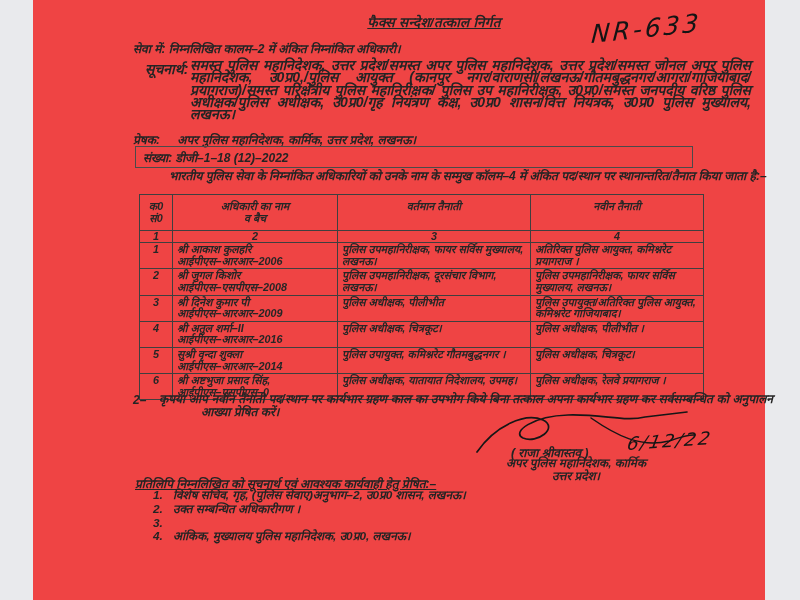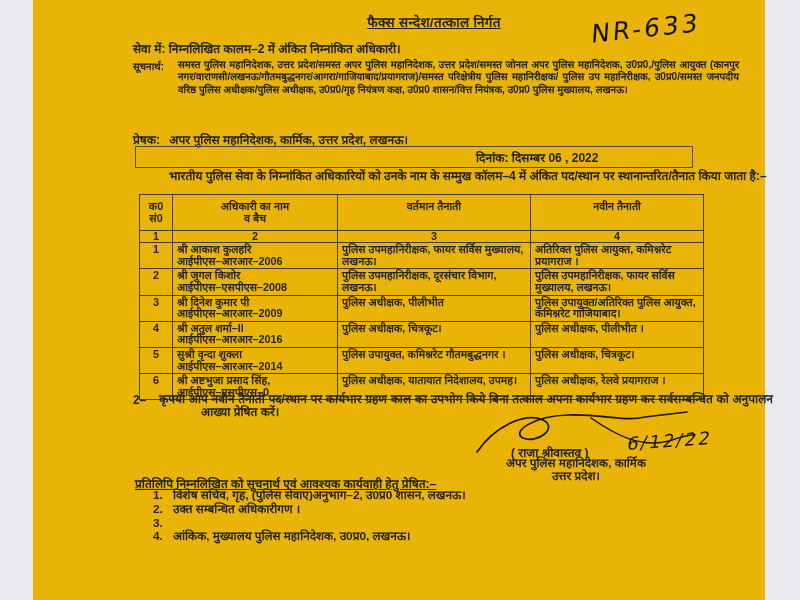--- a/index.html
+++ b/index.html
@@ -5,46 +5,47 @@
   html,body{margin:0;padding:0;}
   body{
     width:800px;height:600px;position:relative;overflow:hidden;
     background:#e9eaed;
     font-family:"Liberation Sans","DejaVu Sans",sans-serif;
     color:#242424;
     -webkit-font-smoothing:antialiased;
   }
   .page{
     position:absolute;left:33px;top:0;width:732px;height:600px;
-    background:#eab308;
+    background:#ef4444;
+    font-style:italic;
   }
   .abs{position:absolute;}
 
   .title{
     left:100px;top:13px;width:602px;text-align:center;
     font-size:13.5px;font-weight:700;letter-spacing:.3px;
   }
   .title span{text-decoration:underline;}
   .ref-hand{
     left:558px;top:14px;
     font-size:25px;font-weight:500;letter-spacing:3px;color:#141414;
     transform:rotate(-6deg) skewX(-10deg);
     font-family:"DejaVu Sans",sans-serif;
   }
   .seva{left:100px;top:40px;width:620px;font-size:12px;font-weight:700;}
 
-  .info{left:100px;top:59px;width:606px;font-size:10px;font-weight:700;}
+  .info{left:112px;top:59px;width:606px;font-size:14px;font-weight:700;}
   .info-label{position:absolute;left:0;top:0;}
   .info-text{
     display:block;margin-left:45px;text-align:justify;
     line-height:12.3px;
   }
 
   .preshak{left:100px;top:131px;font-size:12px;font-weight:700;}
-  .preshak .lbl{margin-right:6px;}
+  .preshak .lbl{margin-right:14px;}
 
   .numbox{
     left:102px;top:146px;width:556px;height:20px;
     border:1.3px solid #4a4a4a;font-size:12px;font-weight:700;
   }
   .numbox .num{position:absolute;left:7px;top:2px;}
   .numbox .date{position:absolute;left:340px;top:2px;}
 
   .intro{
     left:100px;top:170px;width:637px;font-size:12px;font-weight:700;
@@ -102,21 +103,21 @@
     <span class="info-label">सूचनार्थ:</span>
     <span class="info-text">समस्त पुलिस महानिदेशक, उत्तर प्रदेश/समस्त अपर पुलिस महानिदेशक, उत्तर प्रदेश/समस्त जोनल अपर पुलिस महानिदेशक, उ0प्र0,/पुलिस आयुक्त (कानपुर नगर/वाराणसी/लखनऊ/गौतमबुद्धनगर/आगरा/गाजियाबाद/प्रयागराज)/समस्त परिक्षेत्रीय पुलिस महानिरीक्षक/ पुलिस उप महानिरीक्षक, उ0प्र0/समस्त जनपदीय वरिष्ठ पुलिस अधीक्षक/पुलिस अधीक्षक, उ0प्र0/गृह नियंत्रण कक्ष, उ0प्र0 शासन/वित्त नियंत्रक, उ0प्र0 पुलिस मुख्यालय, लखनऊ।</span>
   </div>
 
   <div class="abs preshak">
     <span class="lbl">प्रेषक:</span>
     <span>अपर पुलिस महानिदेशक, कार्मिक, उत्तर प्रदेश, लखनऊ।</span>
   </div>
 
   <div class="abs numbox">
-    <span class="date">दिनांक: दिसम्बर  06 , 2022</span>
+    <span class="num">संख्या: डीजी–1–18 (12)–2022</span>
   </div>
 
   <div class="abs intro">भारतीय पुलिस सेवा के निम्नांकित अधिकारियों को उनके नाम के सम्मुख कॉलम–4 में अंकित पद/स्थान पर स्थानान्तरित/तैनात किया जाता है:–</div>
 
   <table class="officers">
     <colgroup>
         <col class="c1">
         <col class="c2">
         <col class="c3">
         <col class="c4">

